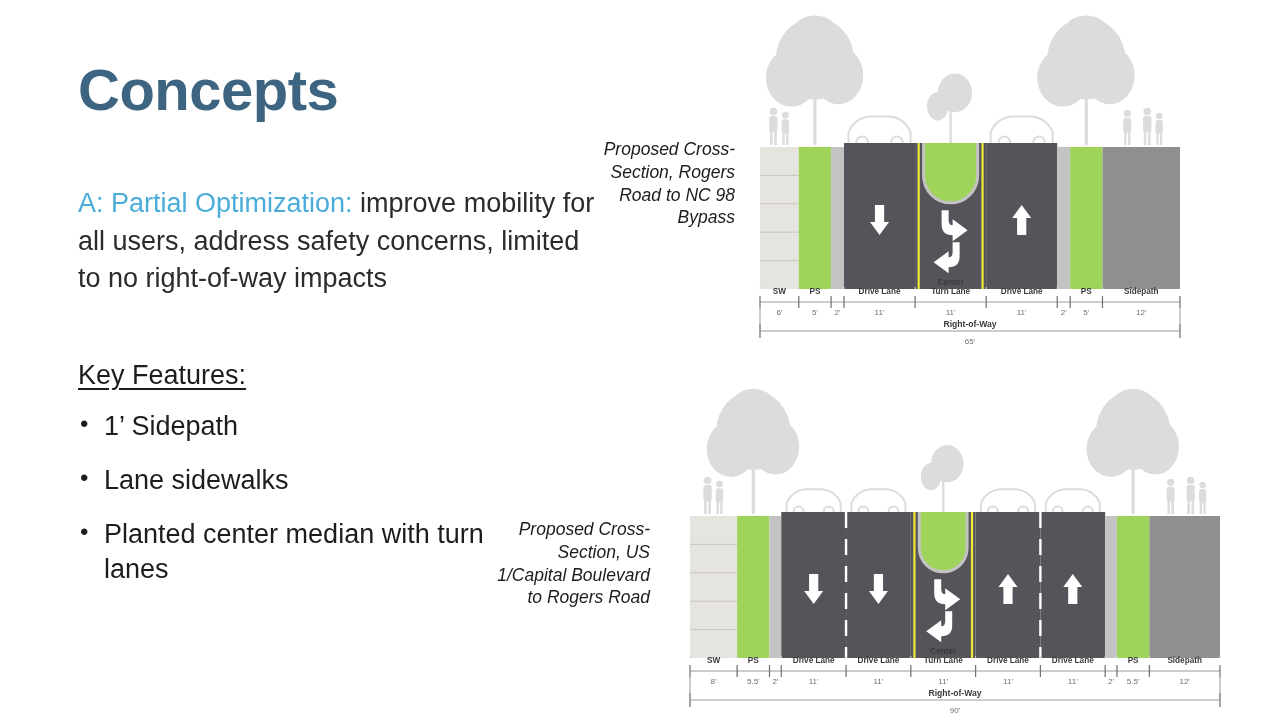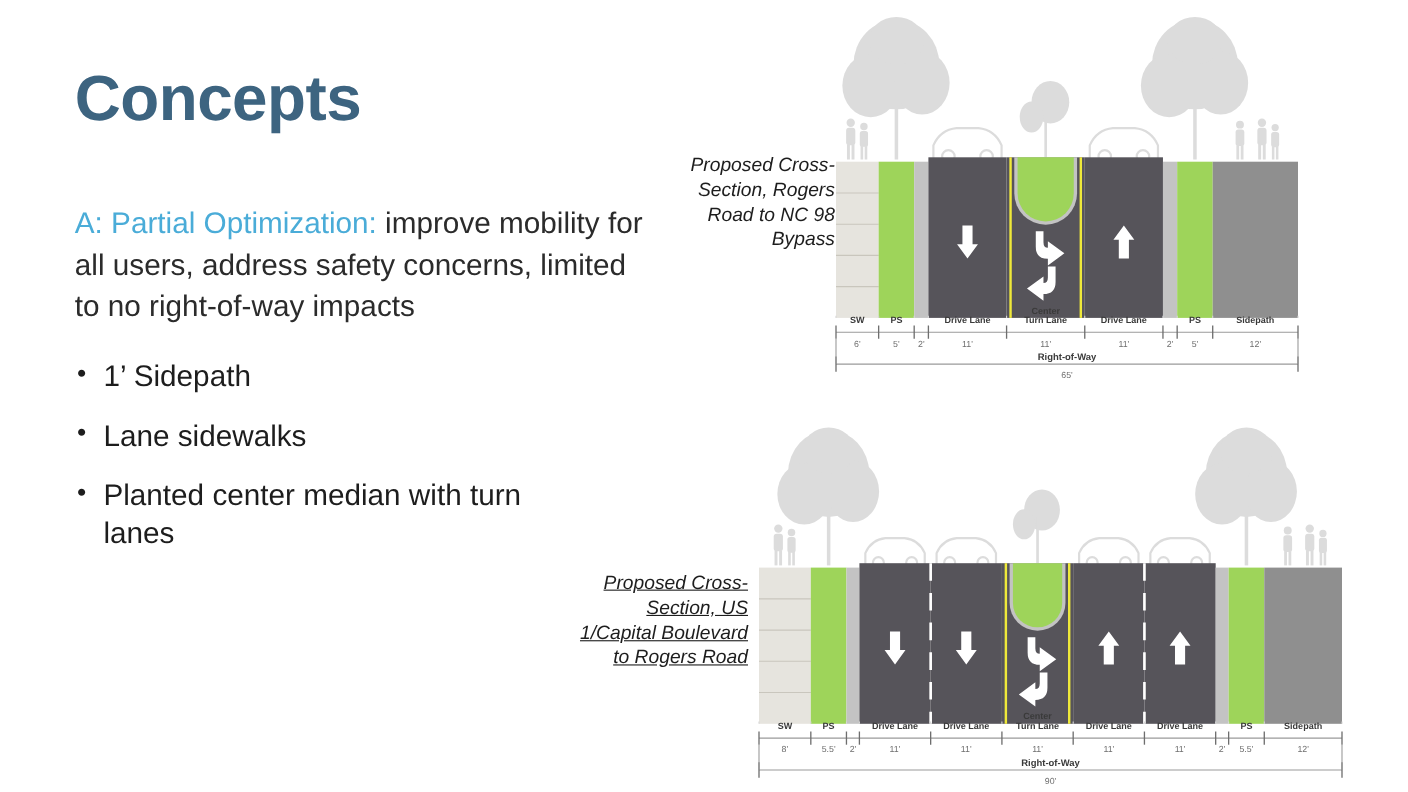--- a/index.html
+++ b/index.html
@@ -4,21 +4,21 @@
 <style>
   html,body{margin:0;padding:0;}
   body{
     width:1280px;height:720px;overflow:hidden;background:#ffffff;
     font-family:"Liberation Sans", sans-serif;color:#231f20;
     position:relative;
   }
   .slide{position:absolute;inset:0;background:#fff;}
 
   
-  .left-col{position:absolute;left:68px;top:60px;width:530px;}
+  .left-col{position:absolute;left:78px;top:60px;width:530px;}
   .deck-title{
     font-size:58px;font-weight:bold;letter-spacing:-0.5px;
     color:#3d6480;line-height:1.05;margin:0 0 0 0;
   }
   .concept-para{
     margin-top:64px;font-size:27px;line-height:1.40;color:#2b2b2b;
   }
   .concept-label{color:#4aacd8;font-weight:normal;}
   .key-features{
     margin-top:62px;font-size:27px;color:#1d1d1d;
@@ -32,40 +32,41 @@
   }
   ul.feature-list li .bullet{
     position:absolute;left:2px;top:-1px;font-size:24px;line-height:1.32;
   }
 
   
   .caption{
     position:absolute;font-style:italic;font-size:17.5px;line-height:1.30;
     text-align:right;color:#1d1d1d;
   }
-  #caption-1{left:604px;top:138px;width:155px;text-align:right;}
-  #caption-2{left:525px;top:518px;width:155px;text-decoration:underline;}
+  #caption-1{left:580px;top:138px;width:155px;text-align:right;}
+  #caption-2{left:495px;top:518px;width:155px;}
 
   
   .figure{position:absolute;}
   #figure-1{left:672px;top:4px;width:600px;height:348px;}
   #figure-2{left:672px;top:382px;width:600px;height:334px;}
   .figure svg{display:block;width:100%;height:100%;}
 </style>
 </head>
 <body>
 
 <div class="slide">
 
   <div class="left-col">
 
     <h1 class="deck-title">Concepts</h1>
 
     <p class="concept-para"><span class="concept-label">A: Partial Optimization:</span><span> improve mobility for all users, address safety concerns, limited to no right-of-way impacts</span></p>
 
+    <div class="key-features">Key Features:</div>
 
     <ul class="feature-list">
       <li><span class="bullet">•</span><span>1’ Sidepath</span></li>
       <li><span class="bullet">•</span><span>Lane sidewalks</span></li>
       <li><span class="bullet">•</span><span>Planted center median with turn lanes</span></li>
     </ul>
   </div>
 
   <div class="caption" id="caption-1">Proposed Cross-Section, Rogers Road to NC 98 Bypass</div>
   <div class="caption" id="caption-2">Proposed Cross-Section, US 1/Capital Boulevard to Rogers Road</div>

